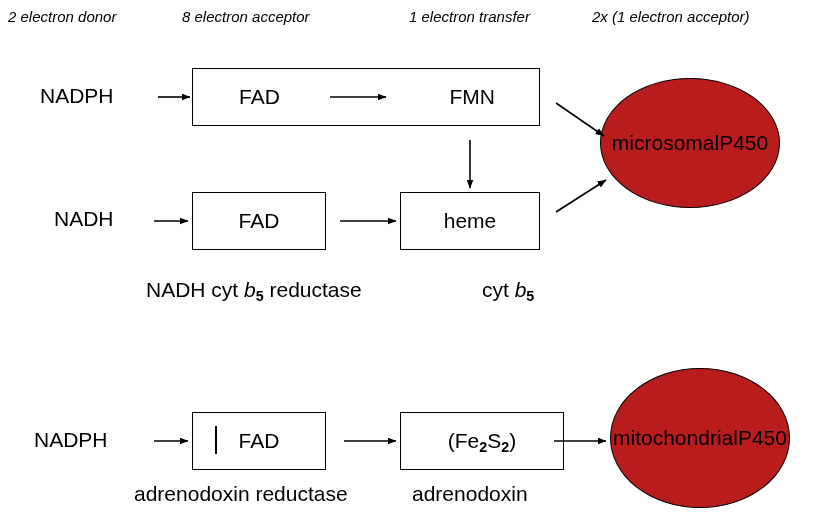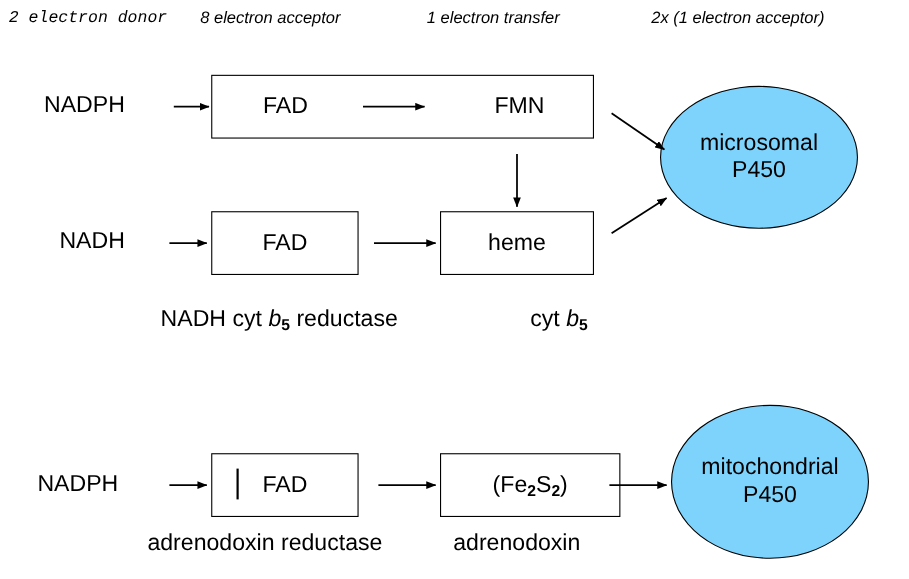--- a/index.html
+++ b/index.html
@@ -36,26 +36,25 @@
     justify-content: center;
     font-size: 21px;
     background: #ffffff;
   }
   .circle {
     position: absolute;
     border: 1.5px solid #000000;
     border-radius: 50%;
     box-sizing: border-box;
     display: flex;
-    flex-direction: column;
     align-items: center;
     justify-content: center;
     font-size: 21px;
     line-height: 1.18;
-    background: #7dd3fc;
+    background: #b91c1c;
     text-align: center;
   }
   .circle span { display: block; }
   svg.arrows {
     position: absolute;
     left: 0;
     top: 0;
     width: 826px;
     height: 526px;
     pointer-events: none;
@@ -72,23 +71,23 @@
     position: absolute;
     width: 1.5px;
     background: #000;
   }
 </style>
 </head>
 <body>
 
 <div id="canvas">
 
-  <div class="hdr" style="left:8px; top:8px;font-family:Liberation Mono, monospace;">2 electron donor</div>
+  <div class="hdr" style="left:8px; top:8px;">2 electron donor</div>
   <div class="hdr" style="left:182px; top:8px;">8 electron acceptor</div>
-  <div class="hdr" style="left:388px; top:8px;">1 electron transfer</div>
+  <div class="hdr" style="left:409px; top:8px;">1 electron transfer</div>
   <div class="hdr" style="left:592px; top:8px;">2x (1 electron acceptor)</div>
 
   <div class="lbl" style="left:40px; top:84px;">NADPH</div>
 
   <div class="box" style="left:192px; top:68px; width:348px; height:58px;">
     <span style="position:absolute; left:46px;">FAD</span>
     <span style="position:absolute; right:44px;">FMN</span>
   </div>
 
 

